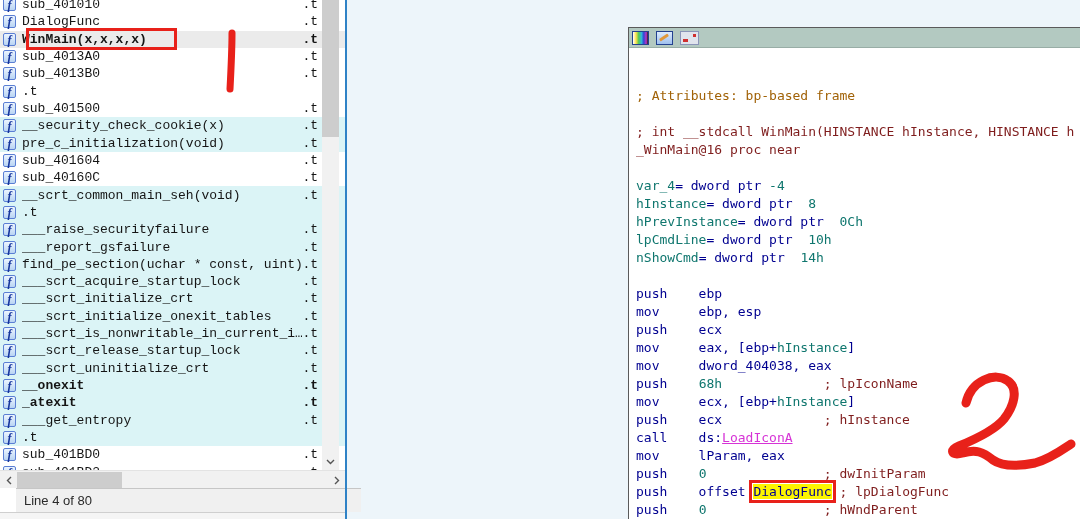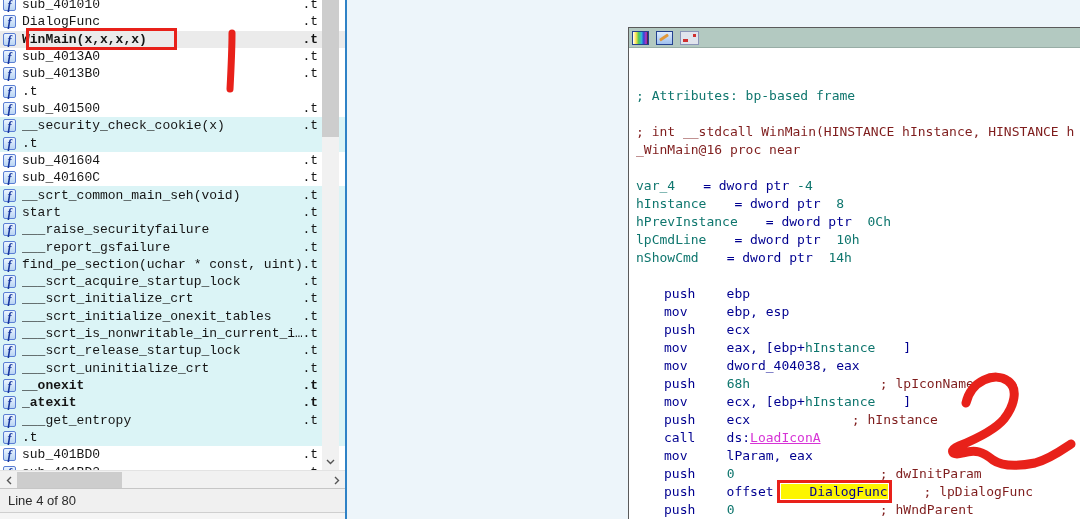--- a/index.html
+++ b/index.html
@@ -23,45 +23,45 @@
 
   .vscroll{position:absolute;right:6px;top:0;width:17px;height:470px;background:#f1f1f1;}
   .vthumb{position:absolute;top:0;left:0;width:17px;height:137px;background:#cdcdcd;}
   .vdown{position:absolute;bottom:0;left:0;width:17px;height:17px;display:flex;align-items:center;justify-content:center;}
 
   .hscroll{position:absolute;left:0;top:470px;width:345px;height:18px;background:#f1f1f1;border-top:1px solid #e3e3e3;box-sizing:border-box;}
   .hthumb{position:absolute;left:17px;top:1px;width:105px;height:16px;background:#cdcdcd;}
   .harrow{position:absolute;top:0;width:17px;height:18px;display:flex;align-items:center;justify-content:center;}
   .harrow.left{left:0;} .harrow.right{right:0;}
 
-  .statusbar{position:absolute;left:0;top:488px;width:345px;height:24px;background:#f0f0f0;border-top:1px solid #c6c6c6;
+  .statusbar{position:absolute;left:16px;top:488px;width:345px;height:24px;background:#f0f0f0;border-top:1px solid #c6c6c6;
              box-sizing:border-box;display:flex;align-items:center;padding-left:8px;font-size:13px;color:#2a2a2a;}
   .bottomstrip{position:absolute;left:0;top:512px;width:345px;height:7px;background:#f5f5f5;border-top:1px solid #cfcfcf;box-sizing:border-box;}
   .panel-divider{position:absolute;left:345px;top:0;width:2px;height:519px;background:#2f82c6;}
 
   
   .disasm-panel{position:absolute;left:628px;top:27px;width:452px;height:492px;background:#fff;
                 border-left:1px solid #5a5a5a;border-top:1px solid #5a5a5a;box-sizing:border-box;overflow:hidden;}
   .dheader{height:19px;background:#b3c9c1;border-bottom:1px solid #98ada6;display:flex;align-items:center;gap:7px;padding-left:3px;}
   .icon-palette{width:15px;height:12px;border:1px solid #23418f;box-sizing:content-box;
                 background:linear-gradient(90deg,#ffffff 0%,#ffe24a 20%,#55c855 38%,#2fb9d8 56%,#3344d4 72%,#bb35c5 88%,#222222 100%);}
   .icon-edit{width:15px;height:12px;border:1px solid #23418f;background:linear-gradient(180deg,#dcebfc,#9fc0ee);position:relative;}
   .icon-edit::after{content:"";position:absolute;left:2px;top:4px;width:10px;height:3px;background:#e0983a;
                     border-radius:1px;transform:rotate(-33deg);}
   .icon-keyboard{width:17px;height:12px;border:1px solid #8a94b8;background:#e0e4ed;position:relative;}
   .icon-keyboard::before{content:"";position:absolute;left:2px;bottom:2px;width:5px;height:3px;background:#d03030;}
   .icon-keyboard::after{content:"";position:absolute;right:2px;top:2px;width:3px;height:3px;background:#d03030;}
 
   .dcode{padding:39px 0 0 7px;font-family:"DejaVu Sans Mono",monospace;font-size:13px;line-height:18px;
          white-space:pre;color:#000090;}
   .cl{height:18px;}
-  .cl .n{color:#000090;padding-left:28px;}
+  .cl .n{color:#000090;}
   .cl .g{color:#0f766e;}
   .cl .blue{color:#7f1d1d;}
-  .cl .gray{color:#0f766e;}
+  .cl .gray{color:#a16207;}
   .cl .pink{color:#d633d6;text-decoration:underline;}
   .cl .hl{background:#fdf500;outline:3px solid #e8211a;outline-offset:1px;}
 
   
   .redbox-winmain{position:absolute;left:26px;top:28px;width:151px;height:22px;border:3px solid #e8211a;box-sizing:border-box;pointer-events:none;}
   .marks{position:absolute;left:0;top:0;width:1080px;height:519px;pointer-events:none;}
 </style>
 </head>
 <body>
 
@@ -103,40 +103,40 @@
           <span class="flabel">sub_401500</span>
           <span class="fseg">.t</span>
         </div>
         <div class="frow lib">
           <span class="ficon">f</span>
           <span class="flabel">__security_check_cookie(x)</span>
           <span class="fseg">.t</span>
         </div>
         <div class="frow lib">
           <span class="ficon">f</span>
+          <span class="flabel">pre_c_initialization(void)</span>
           <span class="fseg">.t</span>
         </div>
         <div class="frow">
           <span class="ficon">f</span>
           <span class="flabel">sub_401604</span>
           <span class="fseg">.t</span>
         </div>
         <div class="frow">
           <span class="ficon">f</span>
           <span class="flabel">sub_40160C</span>
           <span class="fseg">.t</span>
         </div>
         <div class="frow lib">
           <span class="ficon">f</span>
           <span class="flabel">__scrt_common_main_seh(void)</span>
           <span class="fseg">.t</span>
         </div>
         <div class="frow lib">
           <span class="ficon">f</span>
-          <span class="flabel">start</span>
           <span class="fseg">.t</span>
         </div>
         <div class="frow lib">
           <span class="ficon">f</span>
           <span class="flabel">___raise_securityfailure</span>
           <span class="fseg">.t</span>
         </div>
         <div class="frow lib">
           <span class="ficon">f</span>
           <span class="flabel">___report_gsfailure</span>

